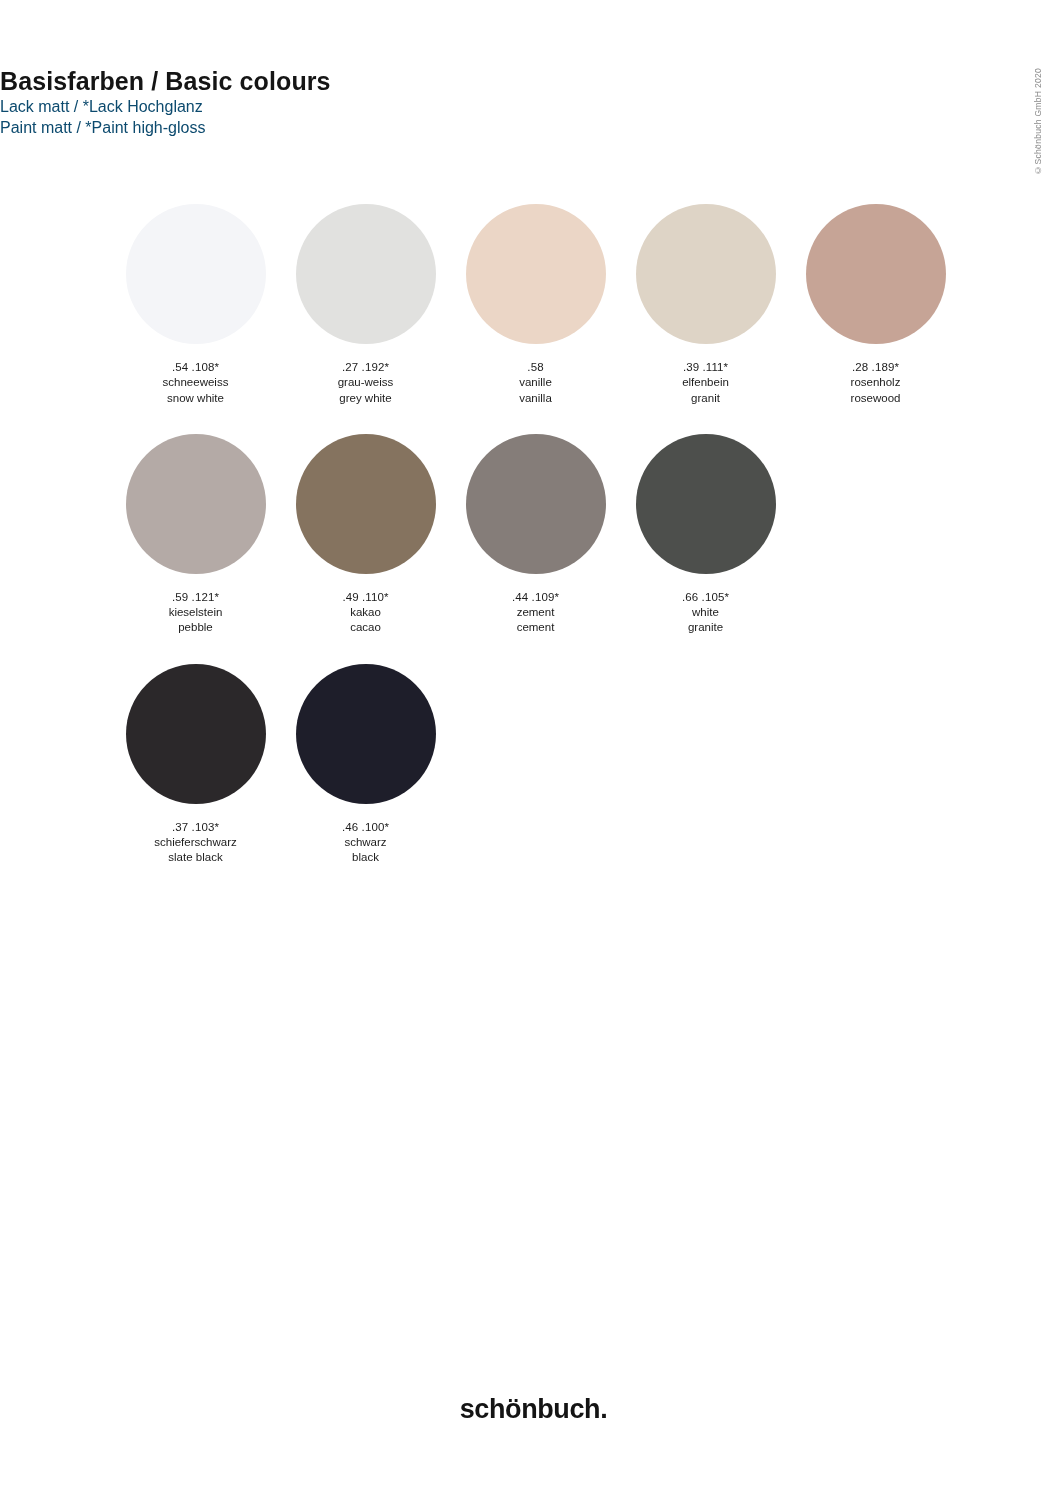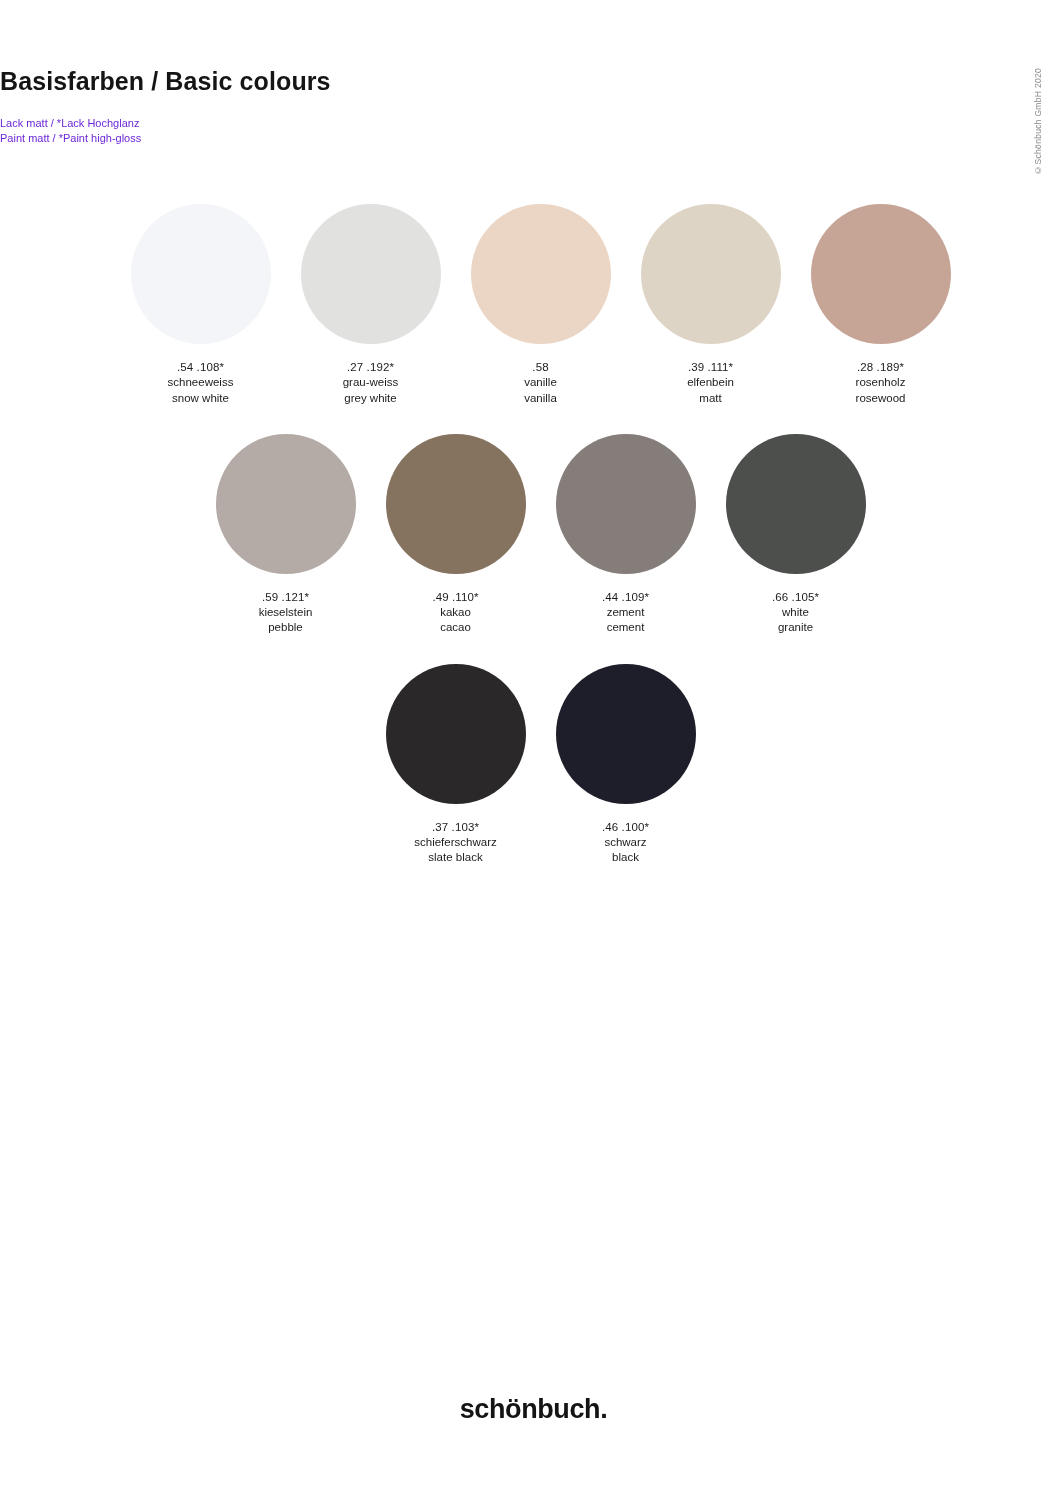--- a/index.html
+++ b/index.html
@@ -23,24 +23,23 @@
   }
   .page-title {
     font-size: 25px;
     font-weight: bold;
     letter-spacing: 0.1px;
     color: #151515;
     margin: 0;
     line-height: 1.2;
   }
   .subtitle-block {
-    margin-top: 20px;
-    font-size: 11px;
+    font-size: 16px;
     line-height: 1.32;
-    color: #6d28d9;
+    color: #0c4a6e;
     font-weight: normal;
   }
   .subtitle-line {
     display: block;
   }
 
   
   .copyright {
     position: absolute;
     top: 68px;
@@ -58,21 +57,20 @@
   .swatch-grid {
     position: absolute;
     top: 204px;
     left: 112px;
     width: 860px;
   }
   .swatch-row {
     display: flex;
     flex-direction: row;
     margin-bottom: 28px;
-    justify-content: center;
   }
   .swatch-cell {
     width: 167px;
     margin-right: 3px;
     display: flex;
     flex-direction: column;
     align-items: center;
   }
   .swatch-disc {
     width: 140px;
@@ -151,21 +149,21 @@
           <span class="swatch-code">.58</span>
           <span class="swatch-name-de">vanille</span>
           <span class="swatch-name-en">vanilla</span>
         </div>
       </div>
       <div class="swatch-cell">
         <span class="swatch-disc" style="background: rgb(222, 212, 198);"></span>
         <div class="swatch-labels">
           <span class="swatch-code">.39 .111*</span>
           <span class="swatch-name-de">elfenbein</span>
-          <span class="swatch-name-en">matt</span>
+          <span class="swatch-name-en">granit</span>
         </div>
       </div>
       <div class="swatch-cell">
         <span class="swatch-disc" style="background: rgb(198, 164, 150);"></span>
         <div class="swatch-labels">
           <span class="swatch-code">.28 .189*</span>
           <span class="swatch-name-de">rosenholz</span>
           <span class="swatch-name-en">rosewood</span>
         </div>
       </div>

